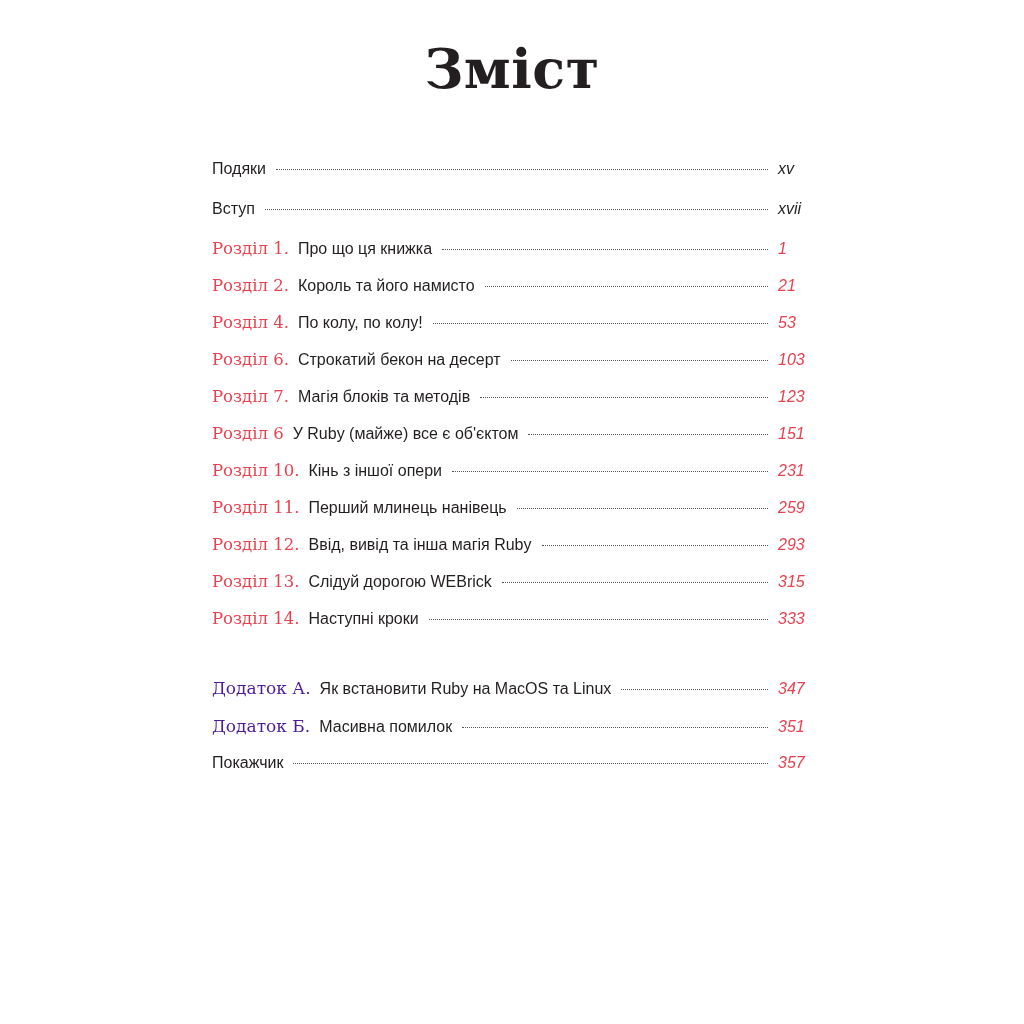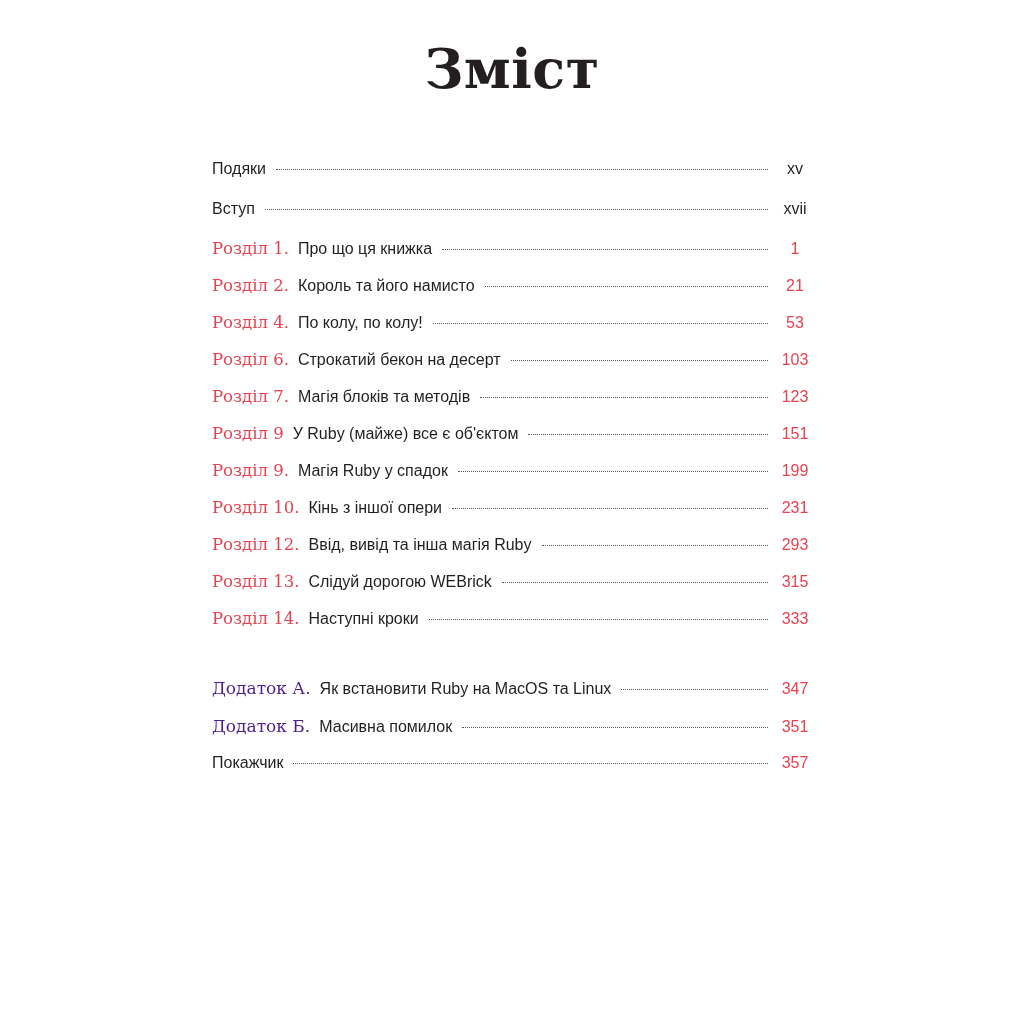--- a/index.html
+++ b/index.html
@@ -80,26 +80,27 @@
     height: 1px;
     position: relative;
     top: -4px;
     border-bottom: 1.6px dotted #555;
     margin: 0 4px;
     min-width: 10px;
   }
 
   .page-num {
     flex: 0 0 auto;
-    text-align: center;
+    text-align: left;
     min-width: 34px;
     font-family: "Liberation Sans", sans-serif;
     font-size: 16px;
     color: #231f20;
     padding-left: 6px;
+    font-style: italic;
   }
 
   .page-num.accent {
     color: #e8414f;
   }
 
   .spacer {
     height: 32px;
   }
 
@@ -155,38 +156,38 @@
       <span class="dots"></span>
       <span class="page-num accent">103</span>
     </li>
     <li class="toc-row">
       <span class="chapter-label">Розділ 7.</span>
       <span class="entry-title">Магія блоків та методів</span>
       <span class="dots"></span>
       <span class="page-num accent">123</span>
     </li>
     <li class="toc-row">
-      <span class="chapter-label">Розділ 9</span>
+      <span class="chapter-label">Розділ 6</span>
       <span class="entry-title">У Ruby (майже) все є об'єктом</span>
       <span class="dots"></span>
       <span class="page-num accent">151</span>
-    </li>
-    <li class="toc-row">
-      <span class="chapter-label">Розділ 9.</span>
-      <span class="entry-title">Магія Ruby у спадок</span>
-      <span class="dots"></span>
-      <span class="page-num accent">199</span>
     </li>
     <li class="toc-row">
       <span class="chapter-label">Розділ 10.</span>
       <span class="entry-title">Кінь з іншої опери</span>
       <span class="dots"></span>
       <span class="page-num accent">231</span>
     </li>
     <li class="toc-row">
+      <span class="chapter-label">Розділ 11.</span>
+      <span class="entry-title">Перший млинець нанівець</span>
+      <span class="dots"></span>
+      <span class="page-num accent">259</span>
+    </li>
+    <li class="toc-row">
       <span class="chapter-label">Розділ 12.</span>
       <span class="entry-title">Ввід, вивід та інша магія Ruby</span>
       <span class="dots"></span>
       <span class="page-num accent">293</span>
     </li>
     <li class="toc-row">
       <span class="chapter-label">Розділ 13.</span>
       <span class="entry-title">Слідуй дорогою WEBrick</span>
       <span class="dots"></span>
       <span class="page-num accent">315</span>

